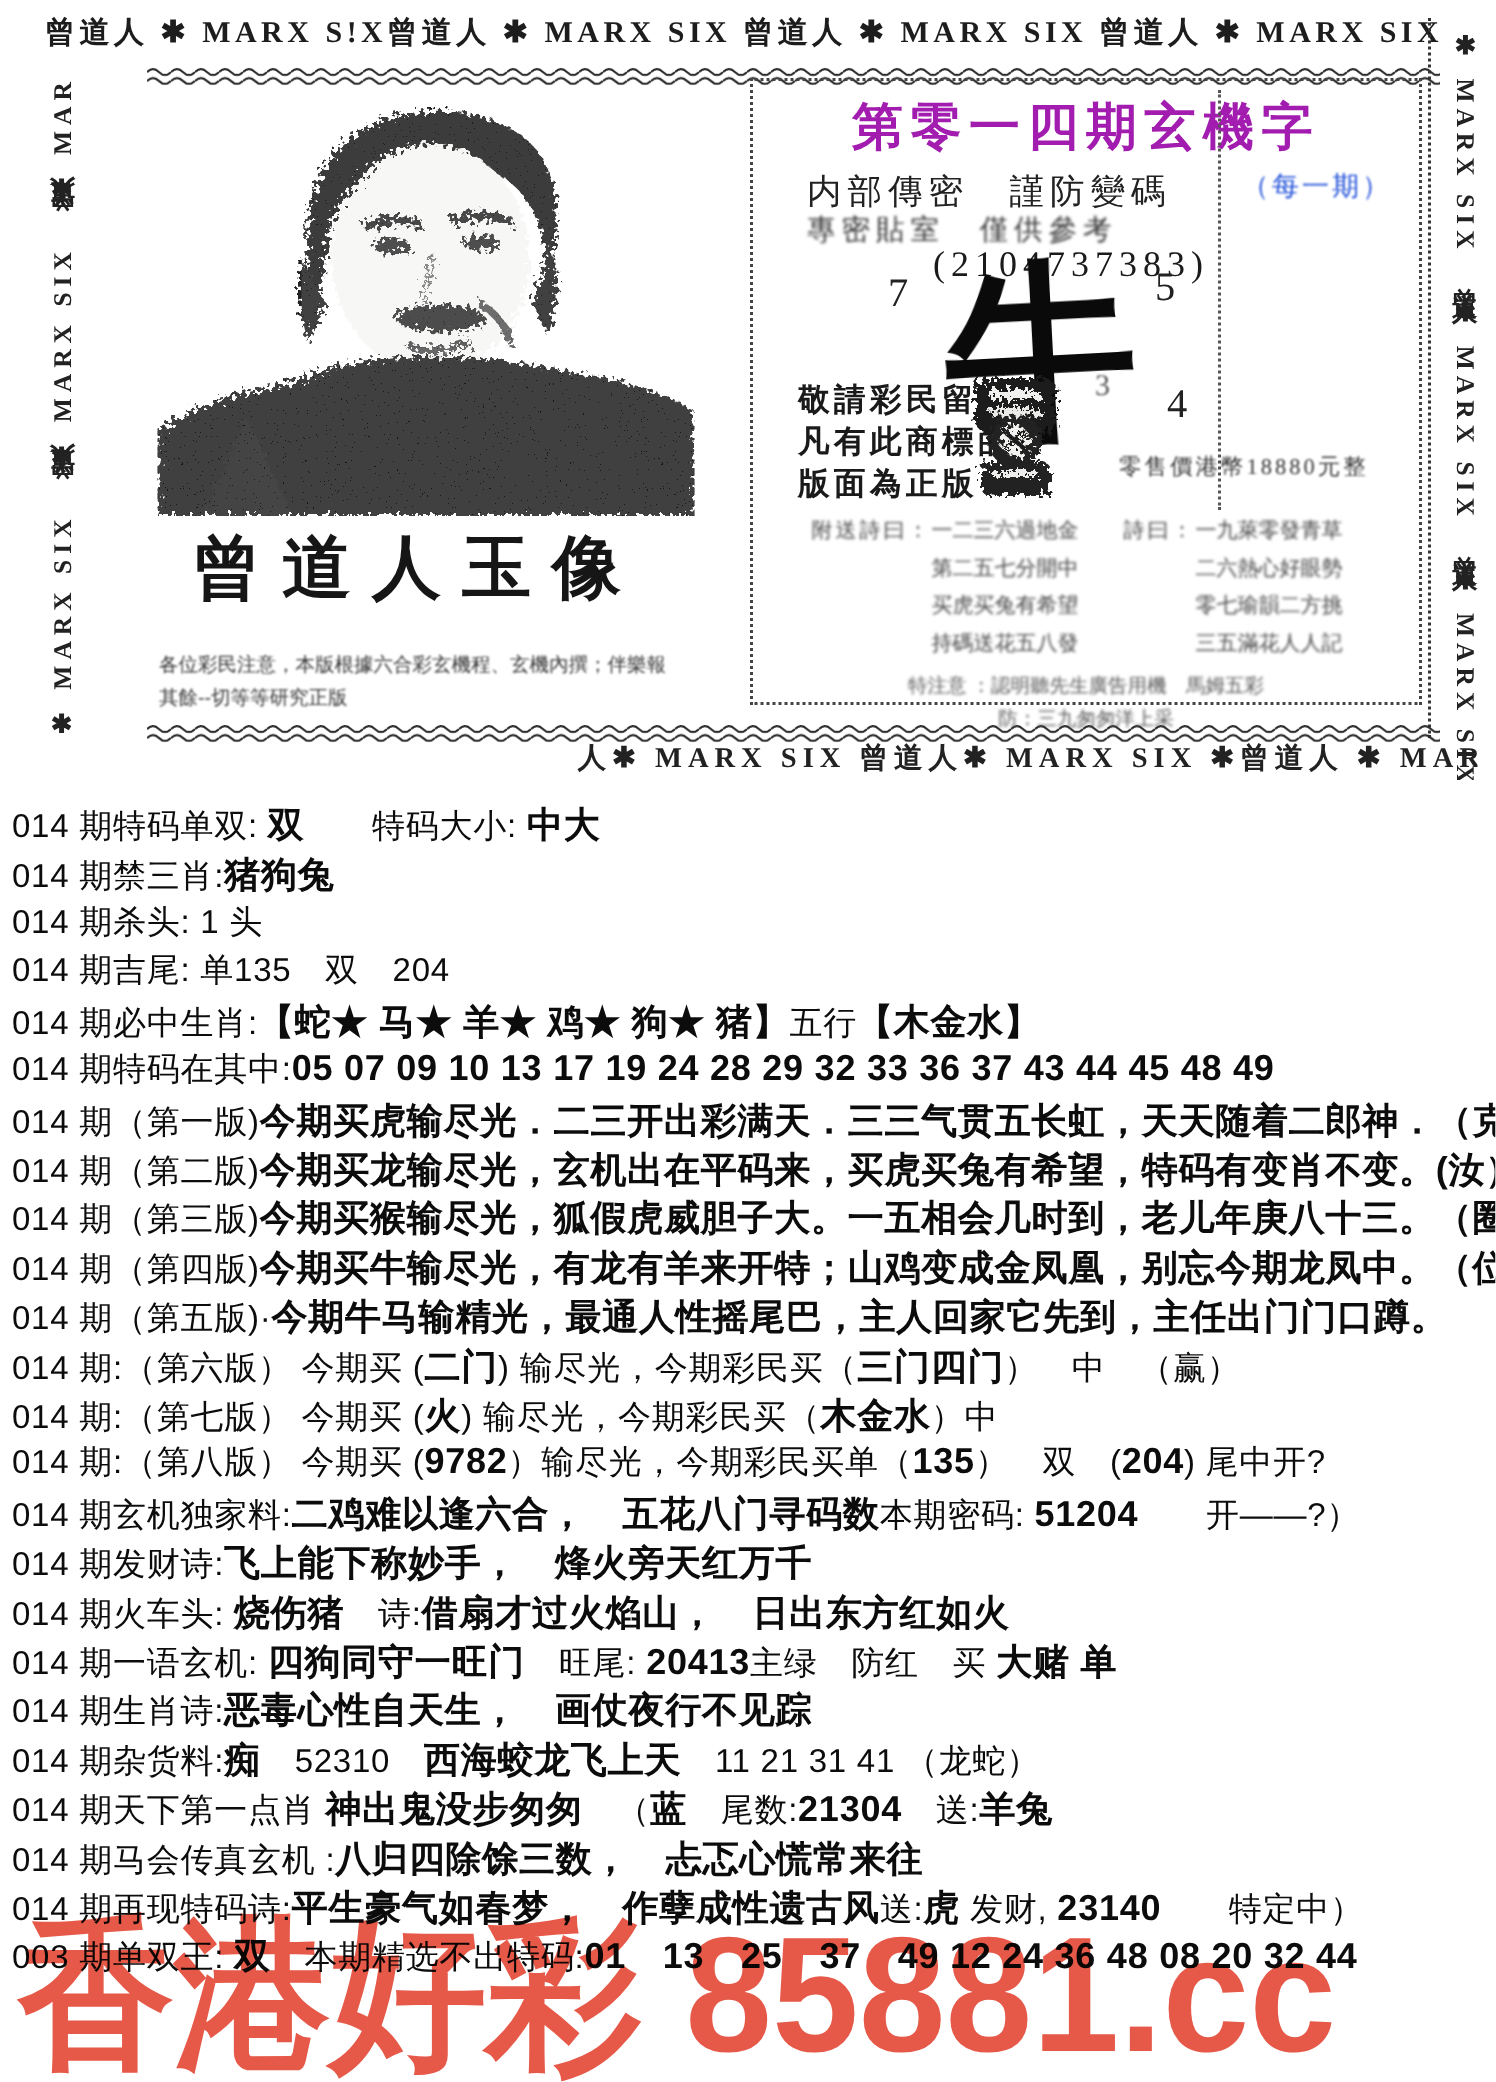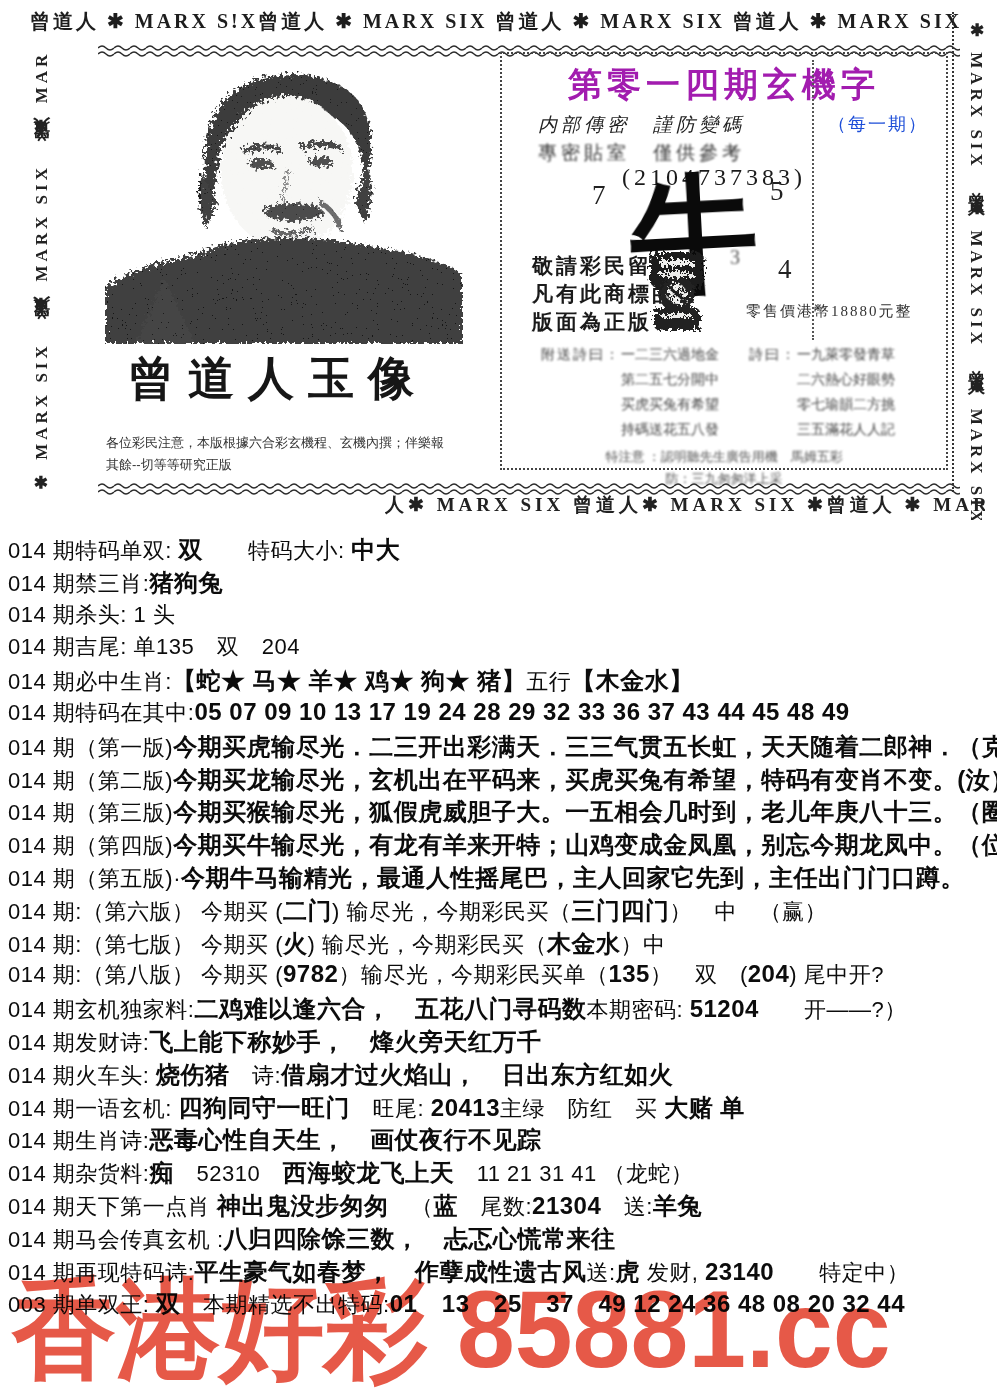--- a/index.html
+++ b/index.html
@@ -38,21 +38,21 @@
 
   
   .panel { position:absolute; left:500px; top:52px; width:448px; height:418px;
     border:2px dotted #444; }
   .panel-title { position:absolute; left:0; top:8px; width:100%; text-align:center;
     font-family:"Liberation Serif", serif; font-weight:700; font-size:34px; letter-spacing:5px;
     color:#a21caf; white-space:nowrap; }
   .panel .divider-v { position:absolute; left:310px; top:6px; height:280px;
     border-left:2px dotted #555; }
   .info1 { position:absolute; left:36px; top:58px; font-family:"Liberation Serif", serif;
-    font-size:19px; letter-spacing:4px; color:#222; filter:blur(.5px); white-space:nowrap;font-style:italic; }
+    font-size:23px; letter-spacing:4px; color:#222; filter:blur(.5px); white-space:nowrap; }
   .info2 { position:absolute; left:36px; top:86px; font-family:"Liberation Serif", serif;
     font-size:19px; letter-spacing:4px; color:#333; filter:blur(1.1px); white-space:nowrap; }
   .issue { position:absolute; left:326px; top:58px; font-family:Liberation Sans, sans-serif;
     font-size:18px; letter-spacing:2px; color:#1d4ed8; filter:blur(.6px); white-space:nowrap; }
   .phone { position:absolute; left:120px; top:110px; font-family:"Liberation Serif", serif;
     font-size:24px; letter-spacing:4px; color:#1a1a1a; filter:blur(.4px); }
   .zodiac { position:absolute; left:128px; top:118px; font-family:"Liberation Serif", serif;
     font-weight:700; font-size:128px; line-height:1; color:#0a0a0a; filter:blur(.4px);
     transform:rotate(-3deg); }
   .znum { position:absolute; font-family:"Liberation Serif", serif; font-size:27px; color:#222; }

